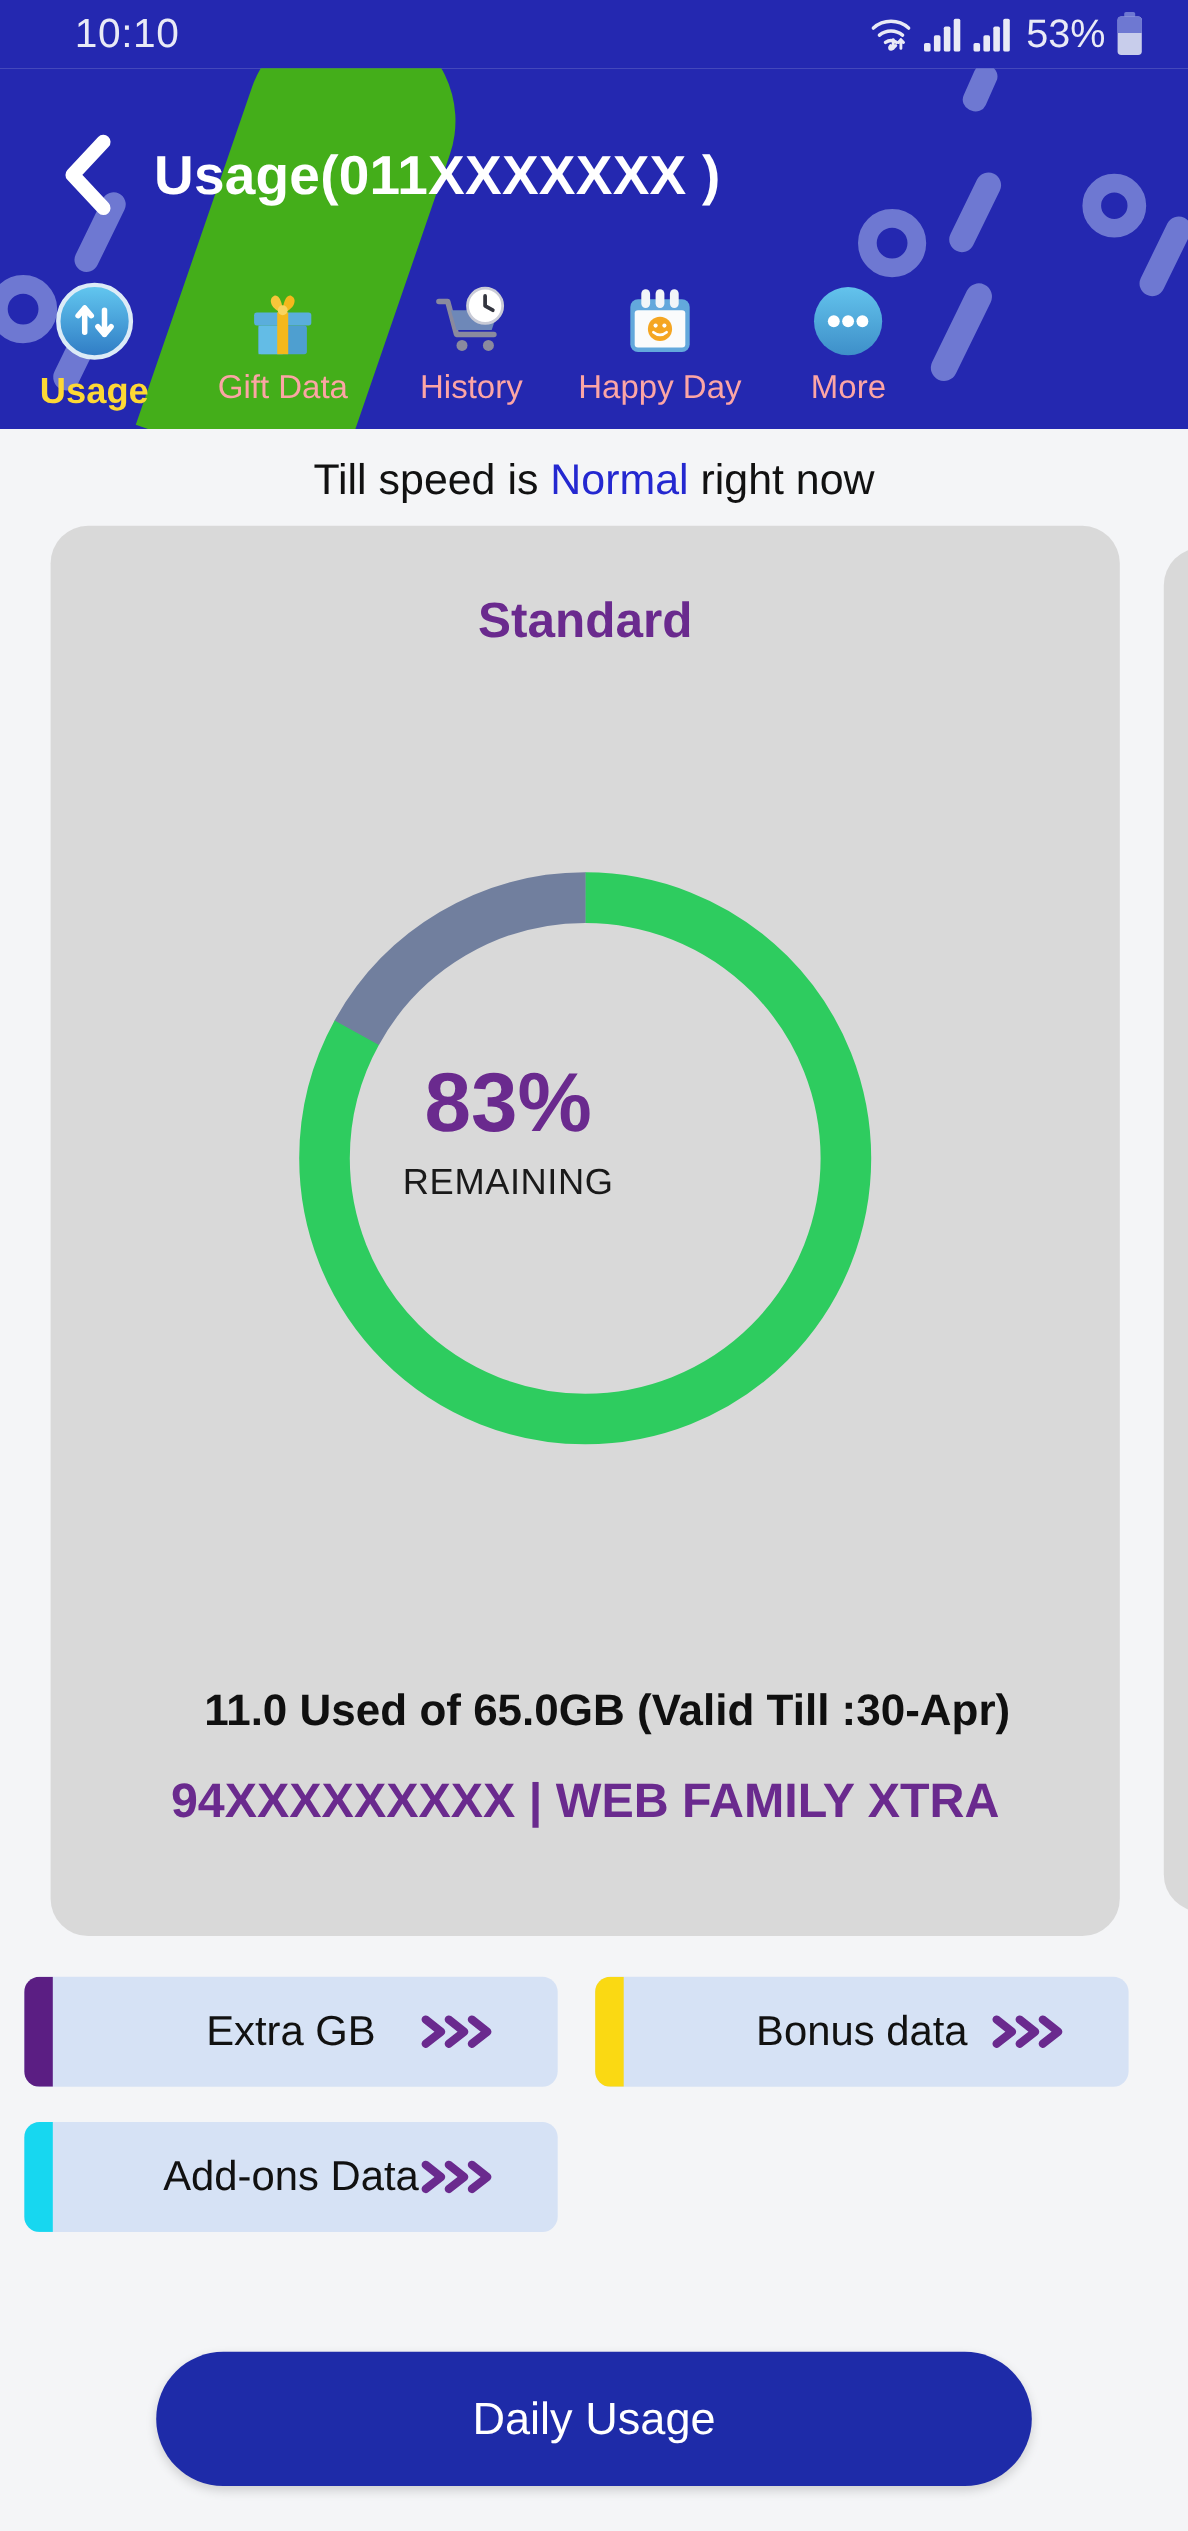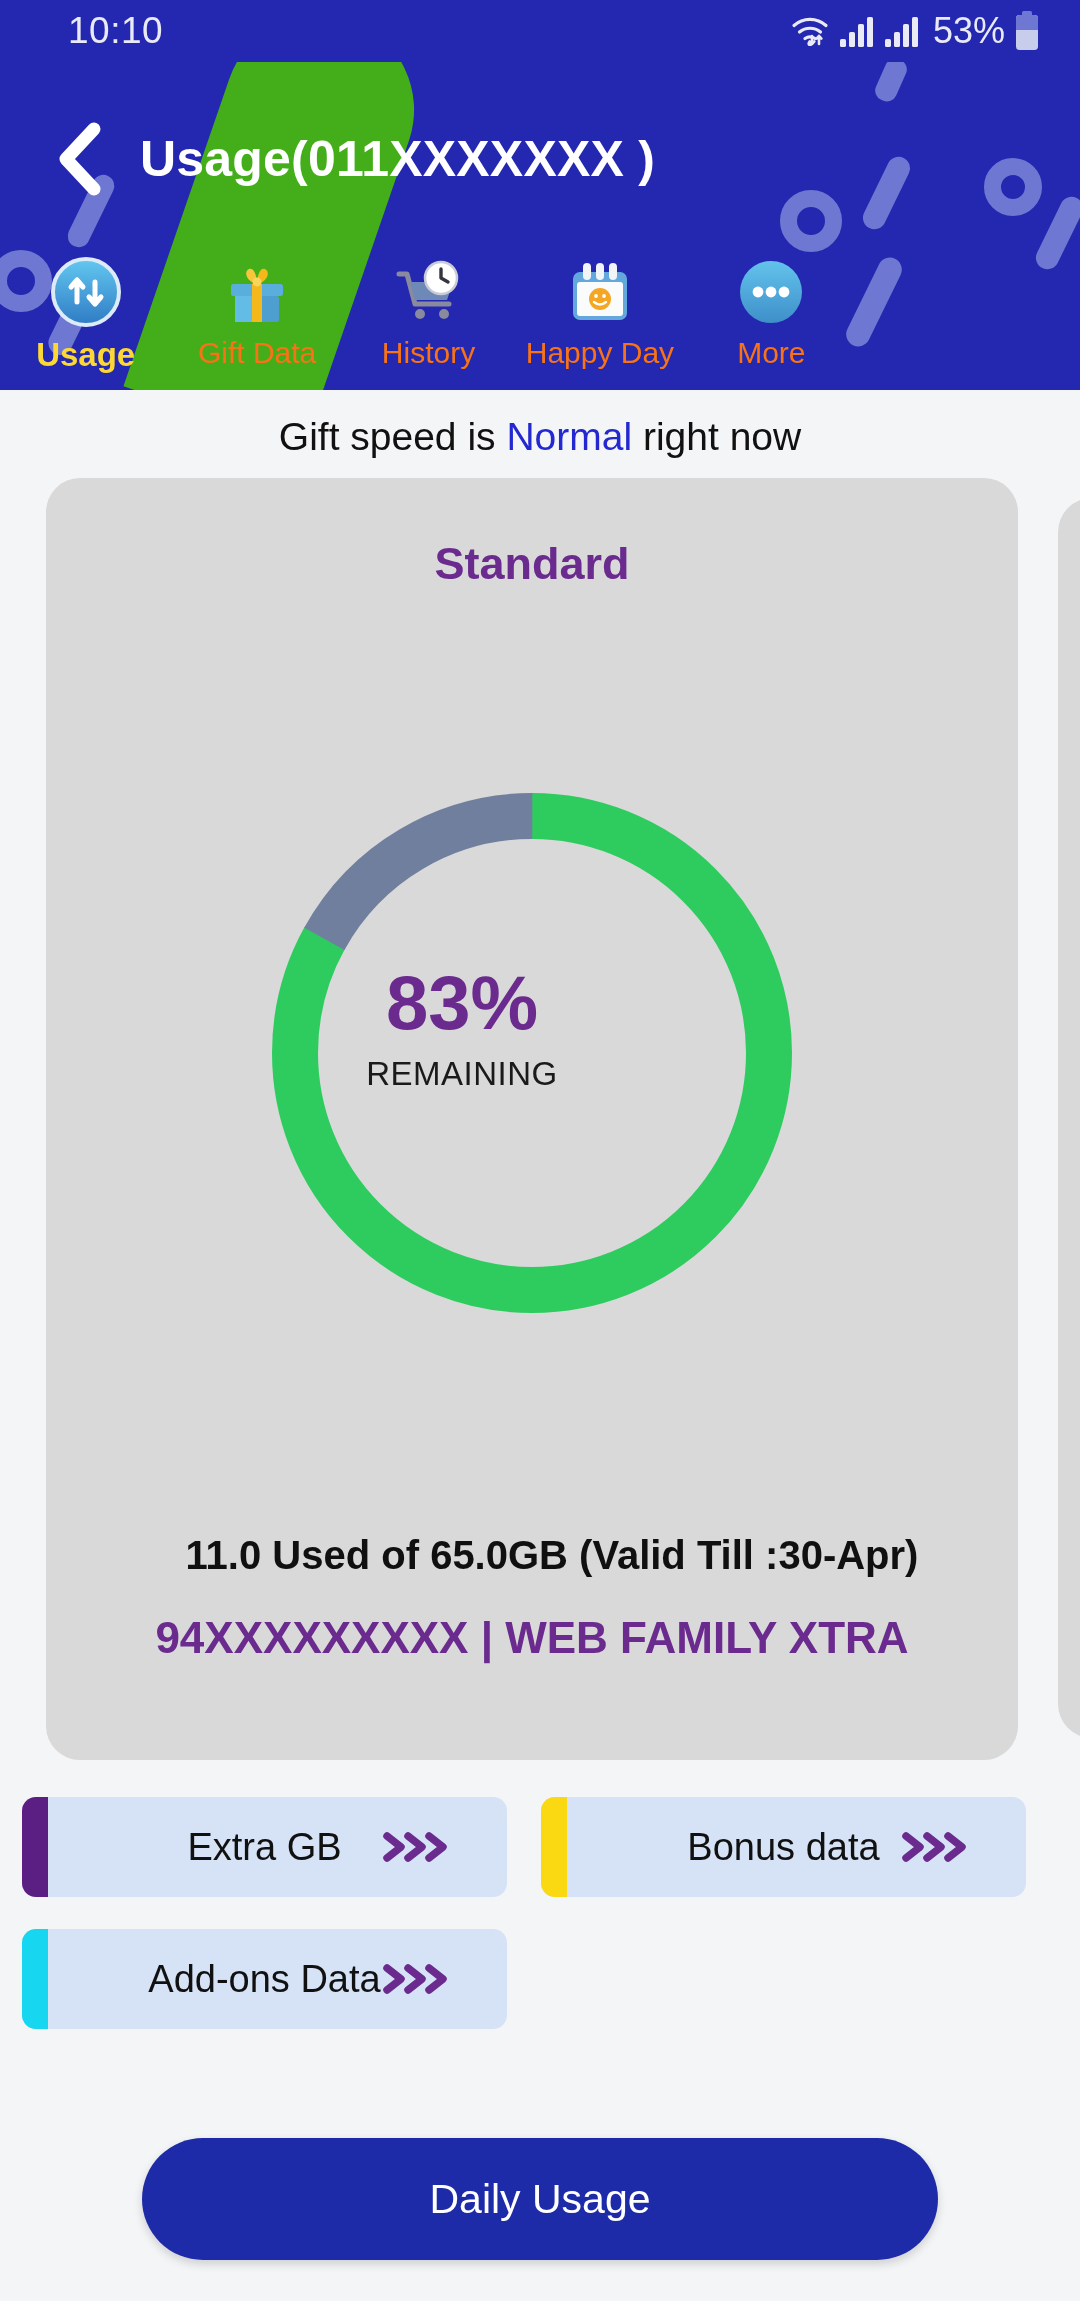--- a/index.html
+++ b/index.html
@@ -52,21 +52,21 @@
   
   .tabs{
     position:absolute; left:0; bottom:6px; width:857px; height:128px;
     display:flex; align-items:flex-start;
   }
   .tab{
     flex:1 1 0; display:flex; flex-direction:column;
     align-items:center; gap:8px; position:relative; z-index:4;
   }
   .tab-ico{ width:72px; height:72px; position:relative; }
-  .tab-label{ font-size:30px; color:#f97316; white-space:nowrap; }
+  .tab-label{ font-size:30px; color:#fca5a5; white-space:nowrap; }
   .tab.active .tab-label{ color:#FDD835; font-weight:bold; font-size:33px; }
 
   
   .speed{
     position:absolute; top:415px; left:0; width:1080px;
     text-align:center; font-size:39px; color:#111111;
   }
   .speed .hl{ color:#2428D0; }
 
   
@@ -261,21 +261,21 @@
           <circle cx="36" cy="36" r="5.4" fill="#FFFFFF"></circle>
           <circle cx="49" cy="36" r="5.4" fill="#FFFFFF"></circle>
         </svg>
       </div>
       <div class="tab-label">More</div>
     </div>
 
   </div>
 </div>
 
-<div class="speed"><span>Gift speed is </span><span class="hl">Normal</span><span> right now</span></div>
+<div class="speed"><span>Till speed is </span><span class="hl">Normal</span><span> right now</span></div>
 
 <div class="carousel">
 
   <div class="card card-peek"></div>
 
   <div class="card card-main">
 
     <div class="card-title">Standard</div>
 
     <div class="donutwrap">

